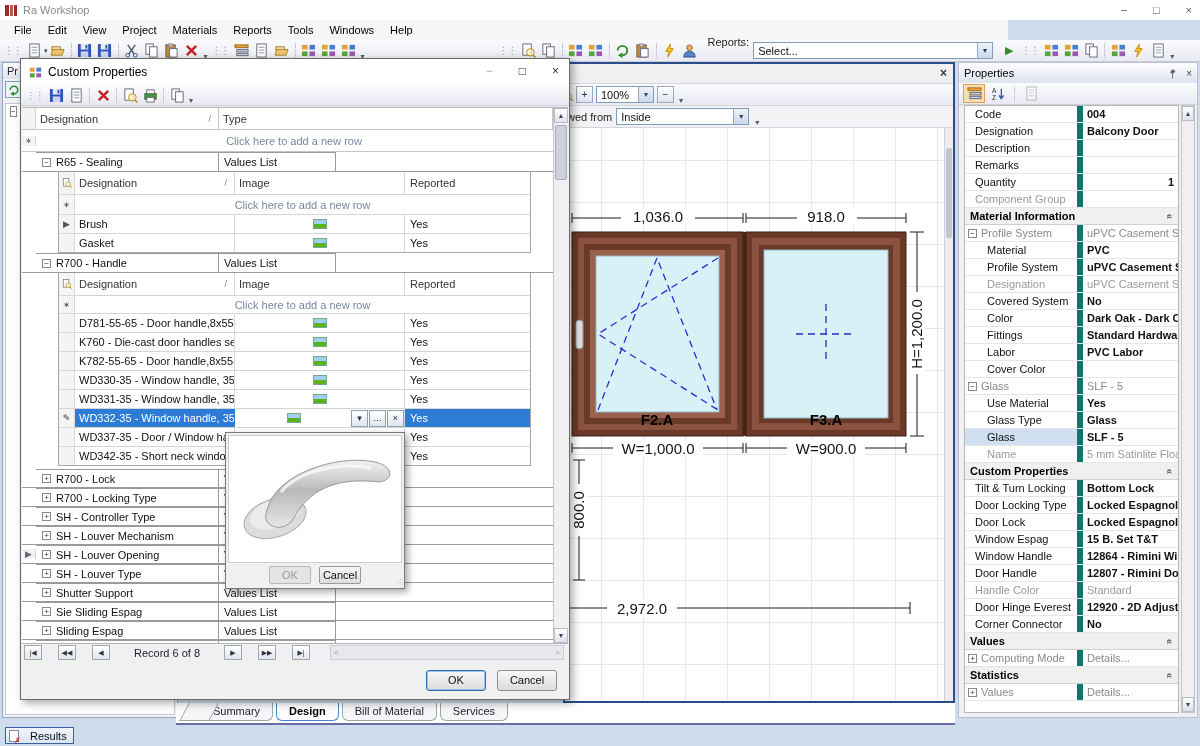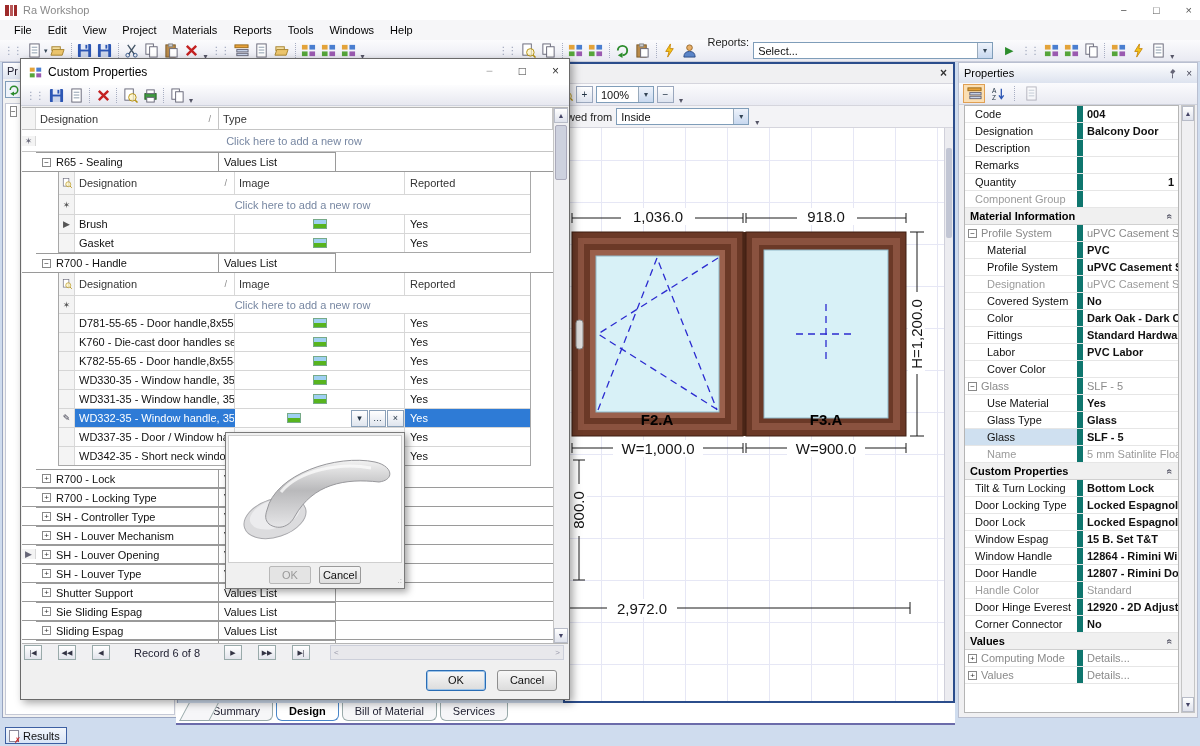--- a/index.html
+++ b/index.html
@@ -10,21 +10,21 @@
 .ti{width:20px;height:18px;display:flex;align-items:center;justify-content:center;border-radius:2px}
 .grip{color:#9aa2b8;font-size:10px;letter-spacing:-1px;padding:0 2px}
 .sep{width:1px;height:15px;border-left:1px dotted #a8aec2;margin:0 3px}
 .chevmore{color:#556;font-size:8px;padding:0 2px;align-self:flex-end}
 
 #titlebar{left:0;top:0;width:1200px;height:20px;background:#fff;display:flex;align-items:center;gap:6px;padding-left:5px}
 #titlebar .t{color:#8a8a8a;font-size:11px}
 .appico{width:12px;height:11px;background:linear-gradient(90deg,#9e2b2b 33%,#fff 33% 38%,#b95b5b 38% 66%,#fff 66% 71%,#9e2b2b 71%)}
 .capbtns{position:absolute;right:8px;top:0;display:flex;gap:26px;color:#555;font-size:11px;align-items:center;height:20px}
 
-#menubar{left:0;top:20px;width:1200px;height:20px;background:#f6f6f8;display:flex;align-items:center;padding-left:6px}
+#menubar{left:0;top:20px;width:1008px;height:20px;background:#f6f6f8;display:flex;align-items:center;padding-left:6px}
 #menubar span{padding:2px 8px;color:#000}
 
 #toolbar{left:0;top:40px;width:1200px;height:22px;background:linear-gradient(#fbfbfd,#e9eaf2);border-bottom:1px solid #c9cdda;display:flex;align-items:center;padding-left:2px}
 .rlabel{margin:0 4px 18px 8px;color:#222}
 .combo{background:#fff;border:1px solid #7f9db9;height:17px;display:flex;align-items:center;padding-left:4px;position:relative}
 .combo .dd{position:absolute;right:0;top:0;bottom:0;width:15px;background:linear-gradient(#eef3fb,#c8d8ef);border-left:1px solid #9ab;display:flex;align-items:center;justify-content:center;font-size:8px;color:#345}
 
 #leftpanel{left:2px;top:62px;width:176px;height:656px;background:#f2f2f2;border:1px solid #98a4c0;z-index:4}
 #leftpanel .hd{height:16px;background:linear-gradient(#fdfdfe,#dde3ef);padding:2px 4px;color:#223;font-size:11px}
 #leftpanel .bd{position:absolute;left:2px;right:2px;top:40px;bottom:2px;background:#fff;border:1px solid #c5c9d6}
@@ -106,21 +106,21 @@
 .plab{width:118px;border-right:6px solid #0f766e;display:flex;align-items:center;gap:4px;padding-left:10px;white-space:nowrap;overflow:hidden}
 .pval{flex:1;padding:0 4px;display:flex;align-items:center;font-weight:bold;white-space:nowrap;overflow:hidden}
 .prow.grp .plab{padding-left:3px;color:#8a8a8a}
 .prow.grp .pval{font-weight:normal;color:#8a8a8a}
 .prow.sub .plab{padding-left:22px}
 .prow.dis .plab{color:#9a9a9a}
 .prow.dis .pval{font-weight:normal;color:#9a9a9a}
 .prow.sel .plab{background:#cfe0f0}
 .pval.num{justify-content:flex-end}
 
-#results{left:5px;top:727px;height:17px;border:1px solid #3c5fa2;background:linear-gradient(#f2f6fc,#d9e5f6);display:flex;align-items:center;gap:4px;padding:0 6px 0 3px;z-index:5}
+#results{left:5px;top:727px;height:17px;border:1px solid #3c5fa2;background:linear-gradient(#f2f6fc,#d9e5f6);display:flex;align-items:center;gap:11px;padding:0 6px 0 3px;z-index:5}
 .clip{width:10px;height:12px;background:#fff;border:1px solid #889;position:relative}
 .clip:after{content:"✗";position:absolute;right:-3px;bottom:-4px;color:#c22;font-size:8px;font-weight:bold}
 
 text.dim{font-size:15px;fill:#141414;font-family:"Liberation Sans",sans-serif}
 text.flab{font-size:15px;font-weight:bold;fill:#000;font-family:"Liberation Sans",sans-serif}
 </style>
 </head>
 <body>
 
 <svg width="0" height="0" style="position:absolute">
@@ -1031,20 +1031,24 @@
         <span class="chev">«</span>
       </div>
     <div class="prow grp">
         <div class="plab">
           <span class="expbox">+</span>
           <span>Computing Mode</span>
         </div>
         <div class="pval">Details...</div>
       </div>
 
+    <div class="psec">
+        <span>Statistics</span>
+        <span class="chev">«</span>
+      </div>
     <div class="prow grp">
         <div class="plab">
           <span class="expbox">+</span>
           <span>Values</span>
         </div>
         <div class="pval">Details...</div>
       </div>
   </div>
   <div class="pvscroll">
     <div class="sbtn">▲</div>

